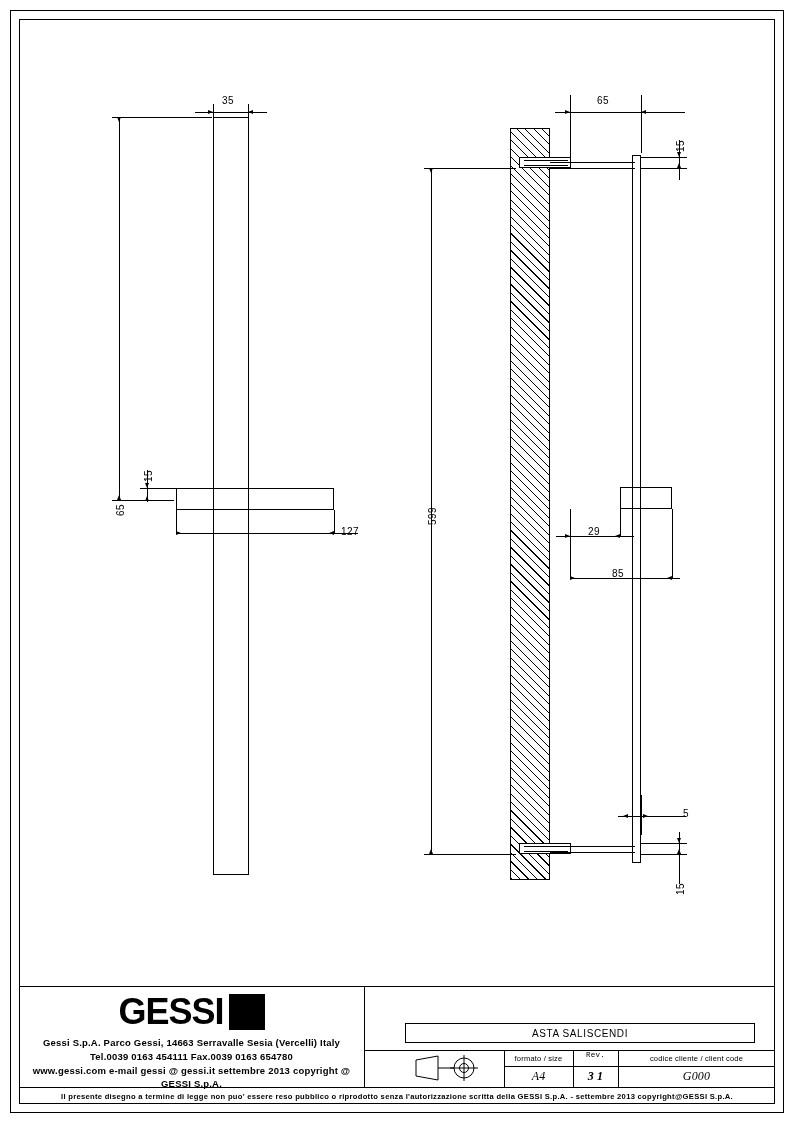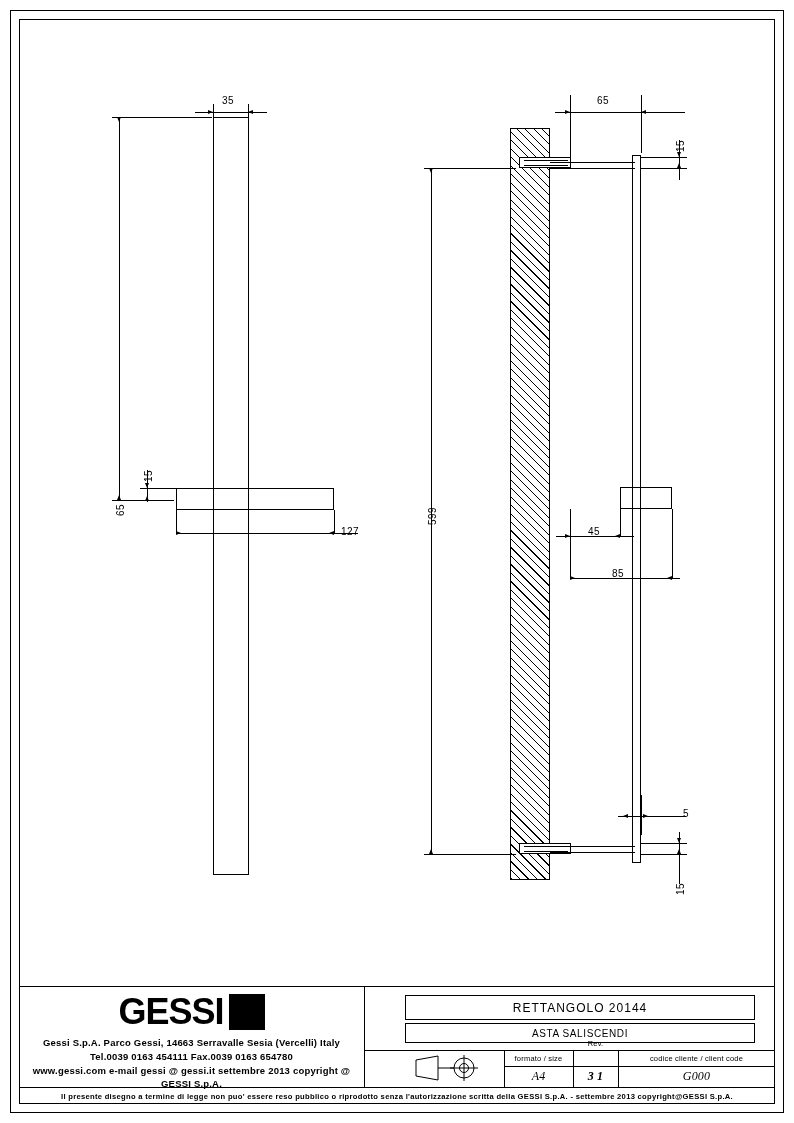--- a/index.html
+++ b/index.html
@@ -293,21 +293,21 @@
     <div class="ln vl" style="left:431px; top:168px; height:686px;"></div>
     <div class="arrow arr-d" style="left:429px; top:168px;"></div>
     <div class="arrow arr-u" style="left:429px; top:849px;"></div>
     <div class="dim-txt rot" style="left:427px; top:525px;">599</div>
 
     <div class="ln vl" style="left:570px; top:509px; height:28px;"></div>
     <div class="ln vl" style="left:620px; top:509px; height:28px;"></div>
     <div class="ln hl" style="left:556px; top:536px; width:78px;"></div>
     <div class="arrow arr-r" style="left:565px; top:533.5px;"></div>
     <div class="arrow arr-l" style="left:615px; top:533.5px;"></div>
-    <div class="dim-txt" style="left:588px; top:526px;">45</div>
+    <div class="dim-txt" style="left:588px; top:526px;">29</div>
 
     <div class="ln vl" style="left:570px; top:537px; height:42px;"></div>
     <div class="ln vl" style="left:672px; top:509px; height:70px;"></div>
     <div class="ln hl" style="left:570px; top:578px; width:110px;"></div>
     <div class="arrow arr-r" style="left:570px; top:575.5px;"></div>
     <div class="arrow arr-l" style="left:667px; top:575.5px;"></div>
     <div class="dim-txt" style="left:612px; top:568px;text-decoration:underline;">85</div>
 
     <div class="ln vl" style="left:632px; top:795px; height:40px;"></div>
     <div class="ln vl" style="left:641px; top:795px; height:40px;"></div>
@@ -335,23 +335,20 @@
       </div>
       <div class="addr">
         <div>Gessi S.p.A. Parco Gessi, 14663 Serravalle Sesia (Vercelli) Italy</div>
         <div>Tel.0039  0163  454111  Fax.0039  0163  654780</div>
         <div>www.gessi.com  e-mail  gessi @ gessi.it  settembre  2013  copyright @ GESSI  S.p.A.</div>
       </div>
     </div>
 
     <div class="right-block">
 
-      <div class="title-field" style="left:40px; top:8px; width:350px; height:25px;">
-        <span>RETTANGOLO  20144</span>
-      </div>
 
       <div class="subtitle-field" style="left:40px; top:36px; width:350px; height:20px;">
         <span>ASTA SALISCENDI</span>
       </div>
 
       <div class="ln hl" style="left:0; top:63px; width:410px;"></div>
       <div class="ln hl" style="left:139px; top:79px; width:271px;"></div>
       <div class="ln vl" style="left:139px; top:63px; height:37px;"></div>
       <div class="ln vl" style="left:208px; top:63px; height:37px;"></div>
       <div class="ln vl" style="left:253px; top:63px; height:37px;"></div>
@@ -365,21 +362,21 @@
         <line x1="52" y1="0" x2="52" y2="26" stroke="#000" stroke-width="1"></line>
       </svg>
 
       <div class="cell" style="left:139px; top:63px; width:69px; height:16px;">
         <span>formato / size</span>
       </div>
       <div class="cell cell-val" style="left:139px; top:79px; width:69px; height:21px;">
         <span>A4</span>
       </div>
 
-      <div class="cell" style="left:208px; top:48px; width:45px; height:16px;">
+      <div class="cell" style="left:208px; top:60px; width:45px; height:16px;font-family:Liberation Mono, monospace;">
         <span>Rev.</span>
       </div>
       <div class="cell cell-val" style="left:208px; top:79px; width:45px; height:21px;font-weight:bold;">
         <span>3     1</span>
       </div>
 
       <div class="cell" style="left:253px; top:63px; width:157px; height:16px;">
         <span>codice cliente / client code</span>
       </div>
       <div class="cell cell-val" style="left:253px; top:79px; width:157px; height:21px;">

